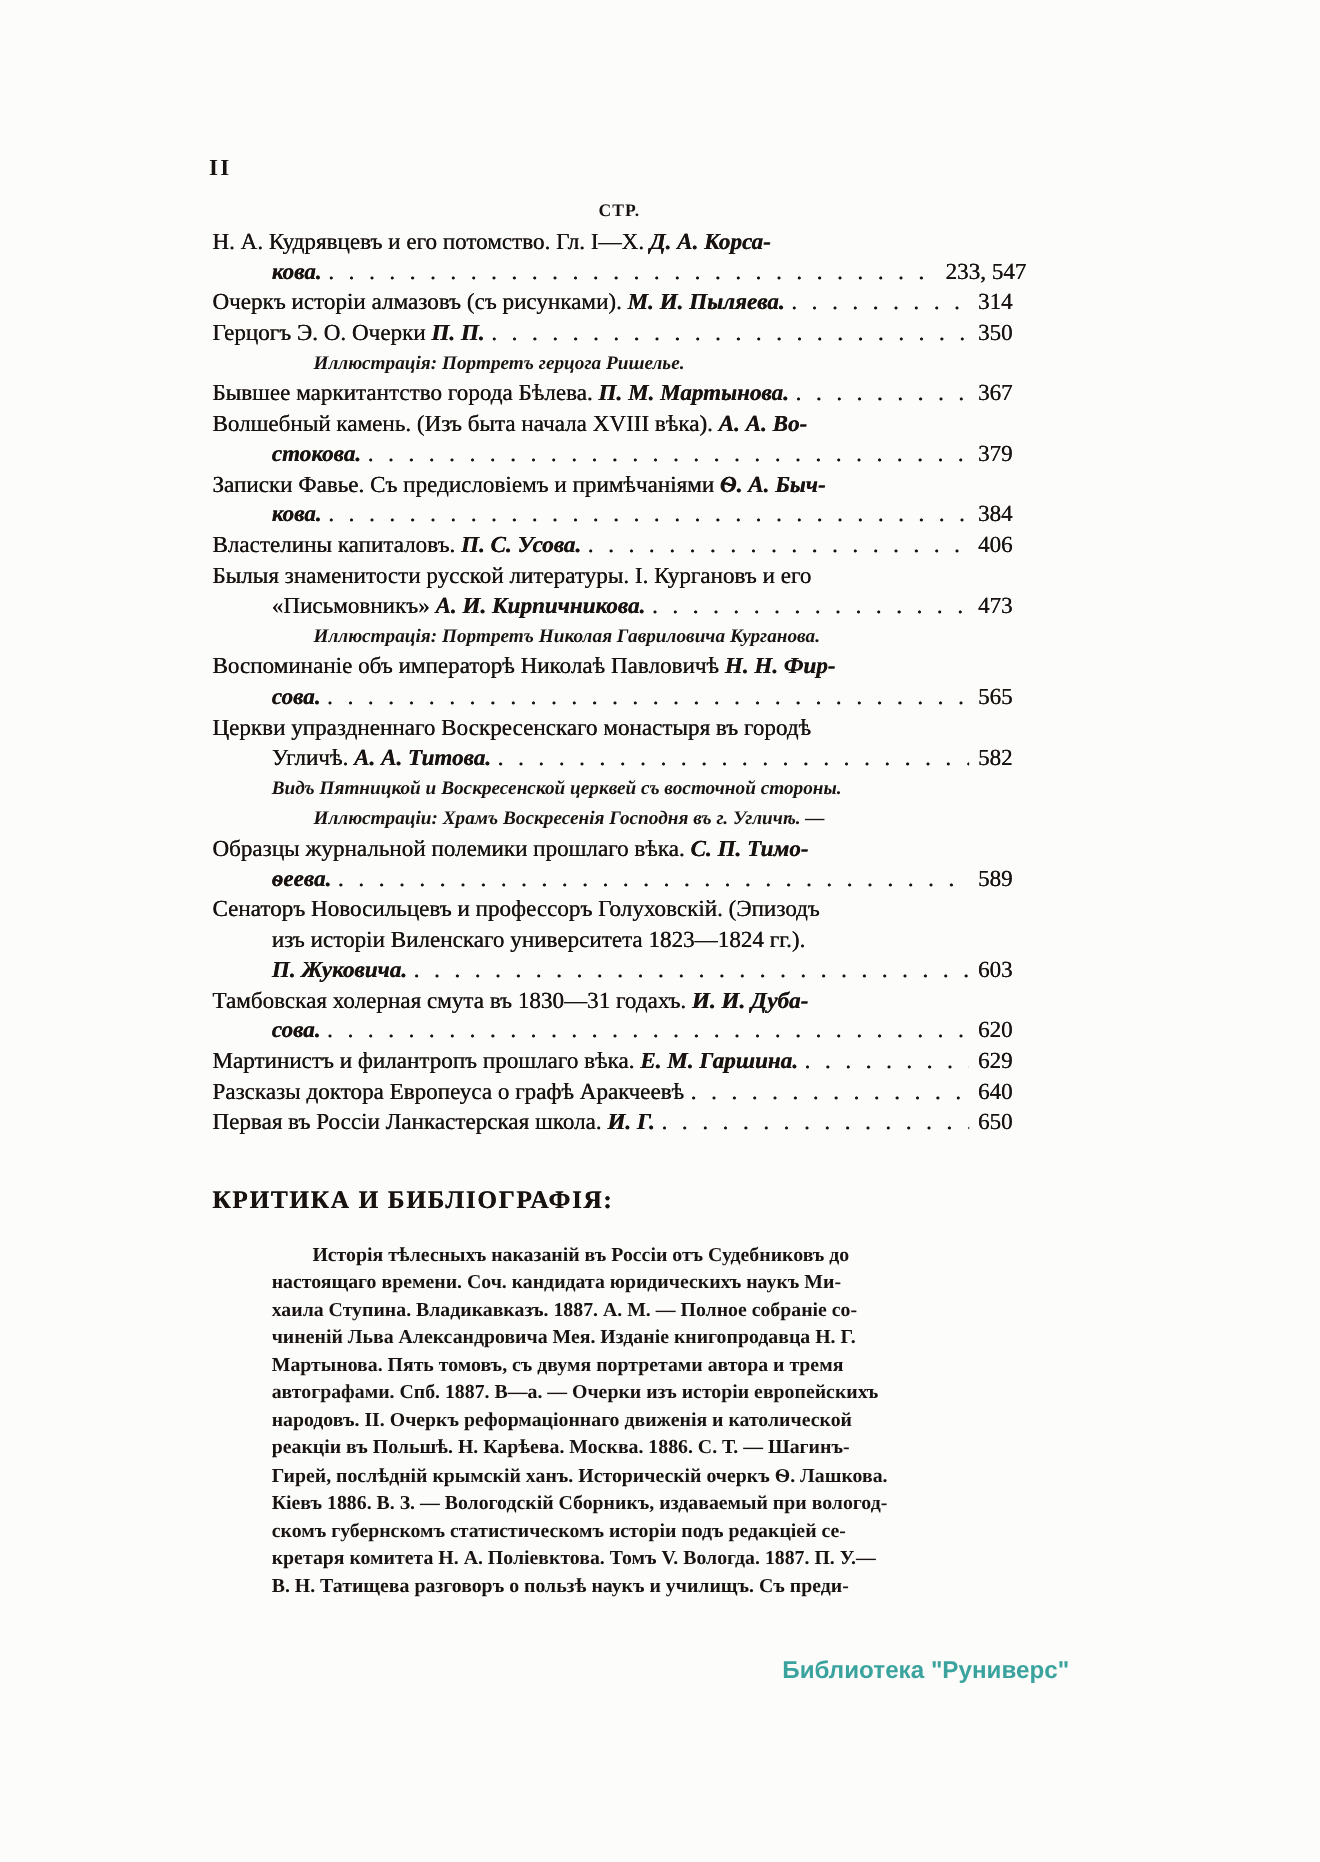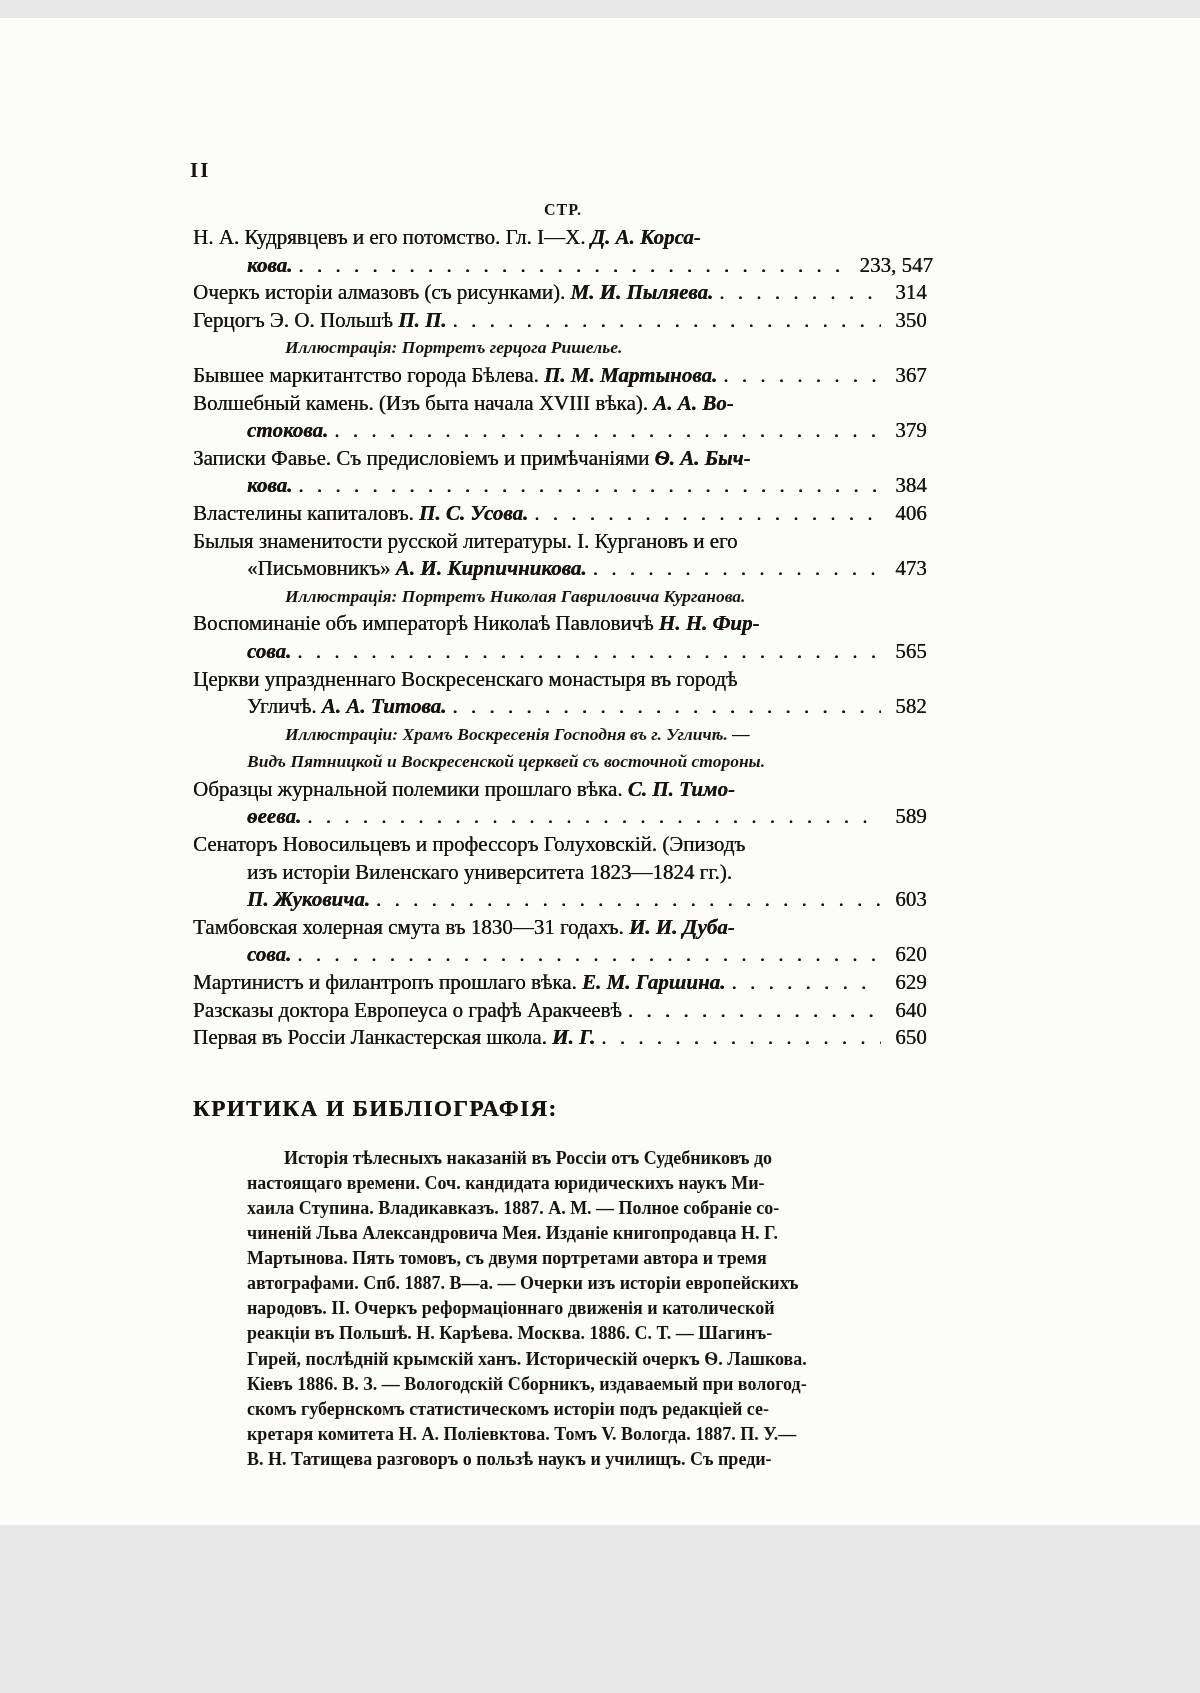--- a/index.html
+++ b/index.html
@@ -4,25 +4,24 @@
 <style>
   * { margin: 0; padding: 0; box-sizing: border-box; }
   html, body { width: 1200px; }
   body {
     background: #e8e8e8;
     font-family: "Liberation Serif", "DejaVu Serif", serif;
   }
   .page {
     position: relative;
     width: 1200px;
-    height: 1507px;
+    height: 1693px;
     background: #fcfcfa;
     color: #181310;
     overflow: hidden;
-    margin-top: 18px;
   }
   .folio {
     position: absolute;
     left: 190px;
     top: 140px;
     font-size: 21px;
     font-weight: bold;
     letter-spacing: 2px;
   }
   .content {
@@ -62,21 +61,21 @@
     margin-left: 6px;
     margin-right: 8px;
   }
   .dots::after {
     content: ". . . . . . . . . . . . . . . . . . . . . . . . . . . . . . . . . . . . . . . . . . . . . . . . .";
     letter-spacing: 4px;
   }
   .pagenum {
     flex: 0 0 auto;
     min-width: 44px;
-    text-align: center;
+    text-align: left;
   }
   .crit-heading {
     margin-top: 44px;
     font-size: 23px;
     font-weight: bold;
     letter-spacing: 1.5px;
     text-shadow: 0.3px 0 0 currentColor;
   }
   .bibliography {
     margin-top: 24px;
@@ -103,37 +102,37 @@
 
 <div class="page">
   <div class="folio">II</div>
 
   <div class="content">
     <div class="str-header">СТР.</div>
     <div class="toc" id="toc">
         <div class="toc-line indent-0"><span class="seg">Н. А. Кудрявцевъ и его потомство. Гл. I—X. </span><span class="seg bold">Д. А. Корса-</span></div>
         <div class="toc-line indent-1"><span class="seg bold">кова.</span><span class="dots"></span><span class="pagenum">233, 547</span></div>
         <div class="toc-line indent-0"><span class="seg">Очеркъ исторіи алмазовъ (съ рисунками). </span><span class="seg bold">М. И. Пыляева.</span><span class="dots"></span><span class="pagenum">314</span></div>
-        <div class="toc-line indent-0"><span class="seg">Герцогъ Э. О. Польшѣ </span><span class="seg bold">П. П.</span><span class="dots"></span><span class="pagenum">350</span></div>
+        <div class="toc-line indent-0"><span class="seg">Герцогъ Э. О. Очерки </span><span class="seg bold">П. П.</span><span class="dots"></span><span class="pagenum">350</span></div>
         <div class="toc-line indent-2 ill"><span class="seg bold">Иллюстрація: Портретъ герцога Ришелье.</span></div>
         <div class="toc-line indent-0"><span class="seg">Бывшее маркитантство города Бѣлева. </span><span class="seg bold">П. М. Мартынова.</span><span class="dots"></span><span class="pagenum">367</span></div>
         <div class="toc-line indent-0"><span class="seg">Волшебный камень. (Изъ быта начала XVIII вѣка). </span><span class="seg bold">А. А. Во-</span></div>
         <div class="toc-line indent-1"><span class="seg bold">стокова.</span><span class="dots"></span><span class="pagenum">379</span></div>
         <div class="toc-line indent-0"><span class="seg">Записки Фавье. Съ предисловіемъ и примѣчаніями </span><span class="seg bold">Ѳ. А. Быч-</span></div>
         <div class="toc-line indent-1"><span class="seg bold">кова.</span><span class="dots"></span><span class="pagenum">384</span></div>
         <div class="toc-line indent-0"><span class="seg">Властелины капиталовъ. </span><span class="seg bold">П. С. Усова.</span><span class="dots"></span><span class="pagenum">406</span></div>
         <div class="toc-line indent-0"><span class="seg">Былыя знаменитости русской литературы. I. Кургановъ и его</span></div>
         <div class="toc-line indent-1"><span class="seg">«Письмовникъ» </span><span class="seg bold">А. И. Кирпичникова.</span><span class="dots"></span><span class="pagenum">473</span></div>
         <div class="toc-line indent-2 ill"><span class="seg bold">Иллюстрація: Портретъ Николая Гавриловича Курганова.</span></div>
         <div class="toc-line indent-0"><span class="seg">Воспоминаніе объ императорѣ Николаѣ Павловичѣ </span><span class="seg bold">Н. Н. Фир-</span></div>
         <div class="toc-line indent-1"><span class="seg bold">сова.</span><span class="dots"></span><span class="pagenum">565</span></div>
         <div class="toc-line indent-0"><span class="seg">Церкви упраздненнаго Воскресенскаго монастыря въ городѣ</span></div>
         <div class="toc-line indent-1"><span class="seg">Угличѣ. </span><span class="seg bold">А. А. Титова.</span><span class="dots"></span><span class="pagenum">582</span></div>
+        <div class="toc-line indent-1 ill"><span class="seg bold">Видъ Пятницкой и Воскресенской церквей съ восточной стороны.</span></div>
         <div class="toc-line indent-2 ill"><span class="seg bold">Иллюстраціи: Храмъ Воскресенія Господня въ г. Угличѣ. —</span></div>
-        <div class="toc-line indent-1 ill"><span class="seg bold">Видъ Пятницкой и Воскресенской церквей съ восточной стороны.</span></div>
         <div class="toc-line indent-0"><span class="seg">Образцы журнальной полемики прошлаго вѣка. </span><span class="seg bold">С. П. Тимо-</span></div>
         <div class="toc-line indent-1"><span class="seg bold">ѳеева.</span><span class="dots"></span><span class="pagenum">589</span></div>
         <div class="toc-line indent-0"><span class="seg">Сенаторъ Новосильцевъ и профессоръ Голуховскій. (Эпизодъ</span></div>
         <div class="toc-line indent-1"><span class="seg">изъ исторіи Виленскаго университета 1823—1824 гг.).</span></div>
         <div class="toc-line indent-1"><span class="seg bold">П. Жуковича.</span><span class="dots"></span><span class="pagenum">603</span></div>
         <div class="toc-line indent-0"><span class="seg">Тамбовская холерная смута въ 1830—31 годахъ. </span><span class="seg bold">И. И. Дуба-</span></div>
         <div class="toc-line indent-1"><span class="seg bold">сова.</span><span class="dots"></span><span class="pagenum">620</span></div>
         <div class="toc-line indent-0"><span class="seg">Мартинистъ и филантропъ прошлаго вѣка. </span><span class="seg bold">Е. М. Гаршина.</span><span class="dots"></span><span class="pagenum">629</span></div>
         <div class="toc-line indent-0"><span class="seg">Разсказы доктора Европеуса о графѣ Аракчеевѣ</span><span class="dots"></span><span class="pagenum">640</span></div>
         <div class="toc-line indent-0"><span class="seg">Первая въ Россіи Ланкастерская школа. </span><span class="seg bold">И. Г.</span><span class="dots"></span><span class="pagenum">650</span></div>

